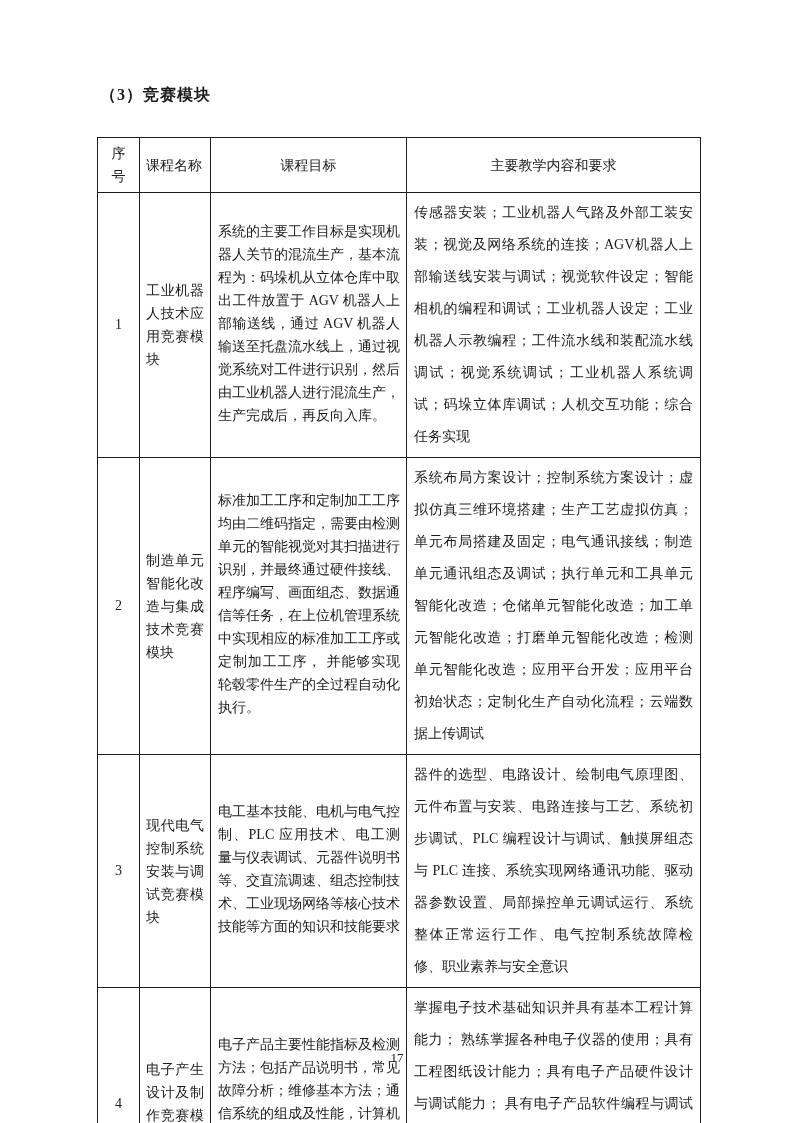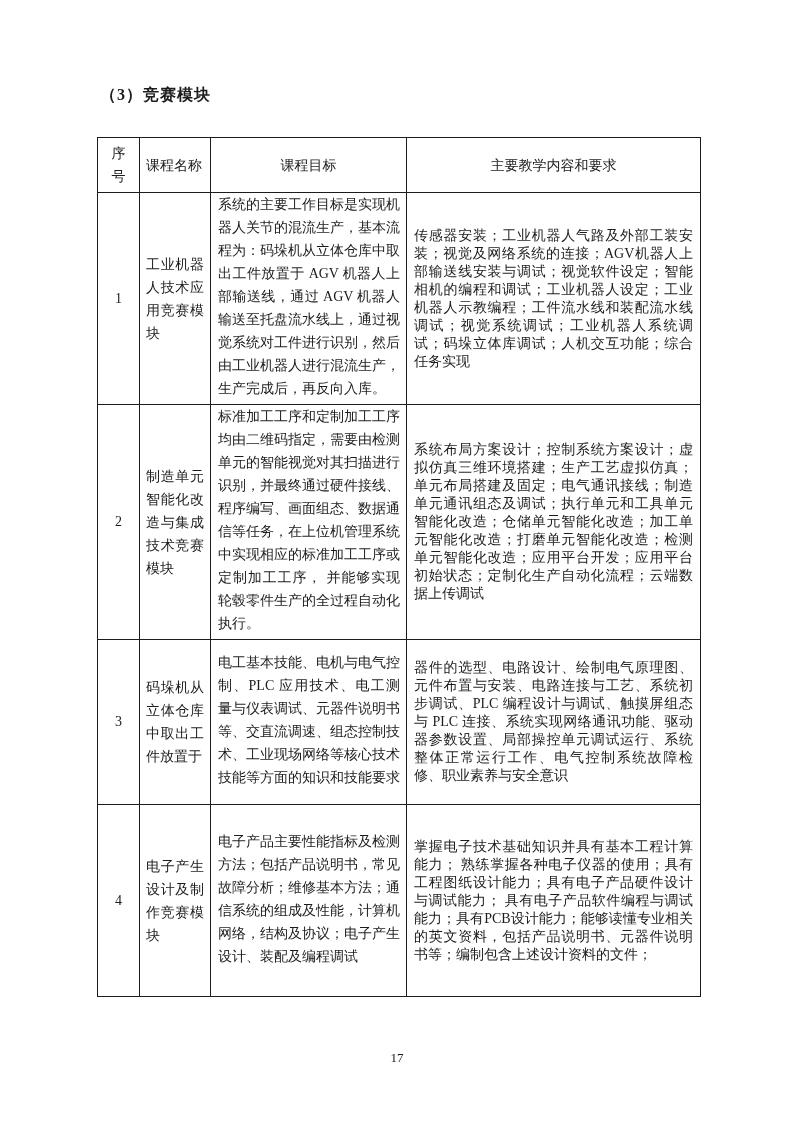--- a/index.html
+++ b/index.html
@@ -69,21 +69,21 @@
   td.cell-obj {
     vertical-align: top;
     padding: 0 6px 4px 7px;
     line-height: 23px;
     text-align: justify;
     text-justify: inter-character;
   }
   td.cell-con {
     vertical-align: top;
     padding: 4px 7px 4px 7px;
-    line-height: 18px;
+    line-height: 32px;
     text-align: justify;
     text-justify: inter-character;
   }
   tr.row-1 { height: 182px; }
   tr.row-2 { height: 217px; }
   tr.row-3 { height: 165px; }
   tr.row-4 { height: 192px; }
   .page-number {
     position: absolute;
     left: 0;
@@ -124,21 +124,21 @@
         <td class="cell-con">传感器安装；工业机器人气路及外部工装安装；视觉及网络系统的连接；AGV机器人上部输送线安装与调试；视觉软件设定；智能相机的编程和调试；工业机器人设定；工业机器人示教编程；工件流水线和装配流水线调试；视觉系统调试；工业机器人系统调试；码垛立体库调试；人机交互功能；综合任务实现</td>
       </tr>
       <tr class="row-2">
         <td class="cell-no">2</td>
         <td class="cell-name">制造单元智能化改造与集成技术竞赛模块</td>
         <td class="cell-obj">标准加工工序和定制加工工序均由二维码指定，需要由检测单元的智能视觉对其扫描进行识别，并最终通过硬件接线、程序编写、画面组态、数据通信等任务，在上位机管理系统中实现相应的标准加工工序或定制加工工序， 并能够实现轮毂零件生产的全过程自动化执行。</td>
         <td class="cell-con">系统布局方案设计；控制系统方案设计；虚拟仿真三维环境搭建；生产工艺虚拟仿真；单元布局搭建及固定；电气通讯接线；制造单元通讯组态及调试；执行单元和工具单元智能化改造；仓储单元智能化改造；加工单元智能化改造；打磨单元智能化改造；检测单元智能化改造；应用平台开发；应用平台初始状态；定制化生产自动化流程；云端数据上传调试</td>
       </tr>
       <tr class="row-3">
         <td class="cell-no">3</td>
-        <td class="cell-name">码垛机从立体仓库中取出工件放置于</td>
+        <td class="cell-name">现代电气控制系统安装与调试竞赛模块</td>
         <td class="cell-obj">电工基本技能、电机与电气控制、PLC 应用技术、电工测量与仪表调试、元器件说明书等、交直流调速、组态控制技术、工业现场网络等核心技术技能等方面的知识和技能要求</td>
         <td class="cell-con">器件的选型、电路设计、绘制电气原理图、元件布置与安装、电路连接与工艺、系统初步调试、PLC 编程设计与调试、触摸屏组态与 PLC 连接、系统实现网络通讯功能、驱动器参数设置、局部操控单元调试运行、系统整体正常运行工作、电气控制系统故障检修、职业素养与安全意识</td>
       </tr>
       <tr class="row-4">
         <td class="cell-no">4</td>
         <td class="cell-name">电子产生设计及制作竞赛模块</td>
         <td class="cell-obj">电子产品主要性能指标及检测方法；包括产品说明书，常见故障分析；维修基本方法；通信系统的组成及性能，计算机网络，结构及协议；电子产生设计、装配及编程调试</td>
         <td class="cell-con">掌握电子技术基础知识并具有基本工程计算能力； 熟练掌握各种电子仪器的使用；具有工程图纸设计能力；具有电子产品硬件设计与调试能力； 具有电子产品软件编程与调试能力；具有PCB设计能力；能够读懂专业相关的英文资料，包括产品说明书、元器件说明书等；编制包含上述设计资料的文件；</td>
       </tr>
     </tbody>

